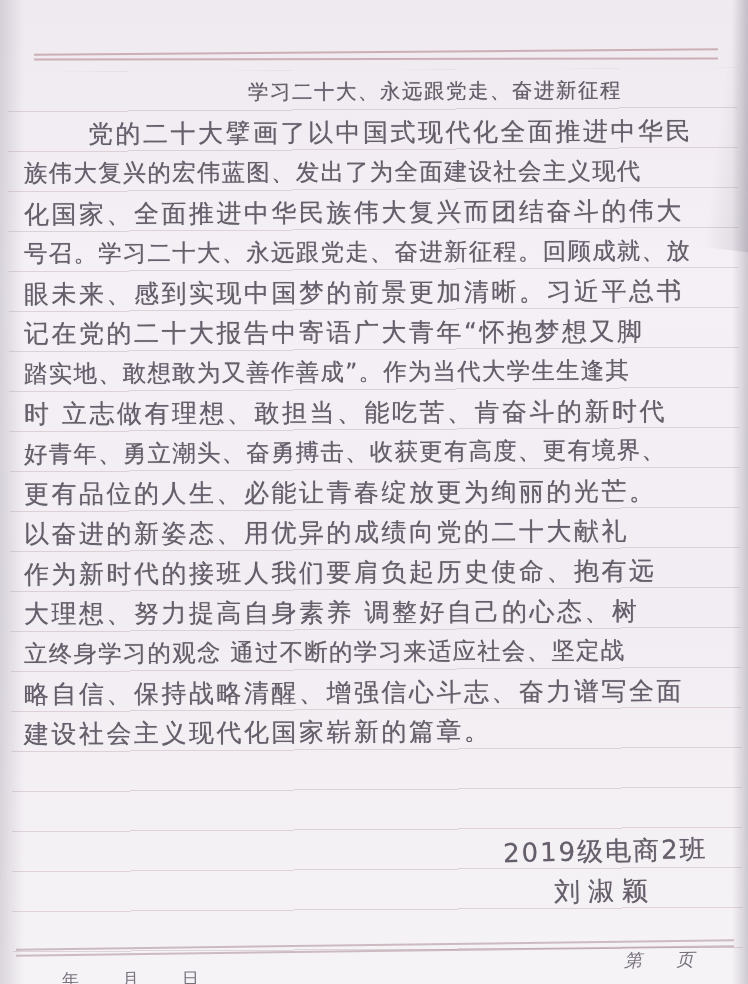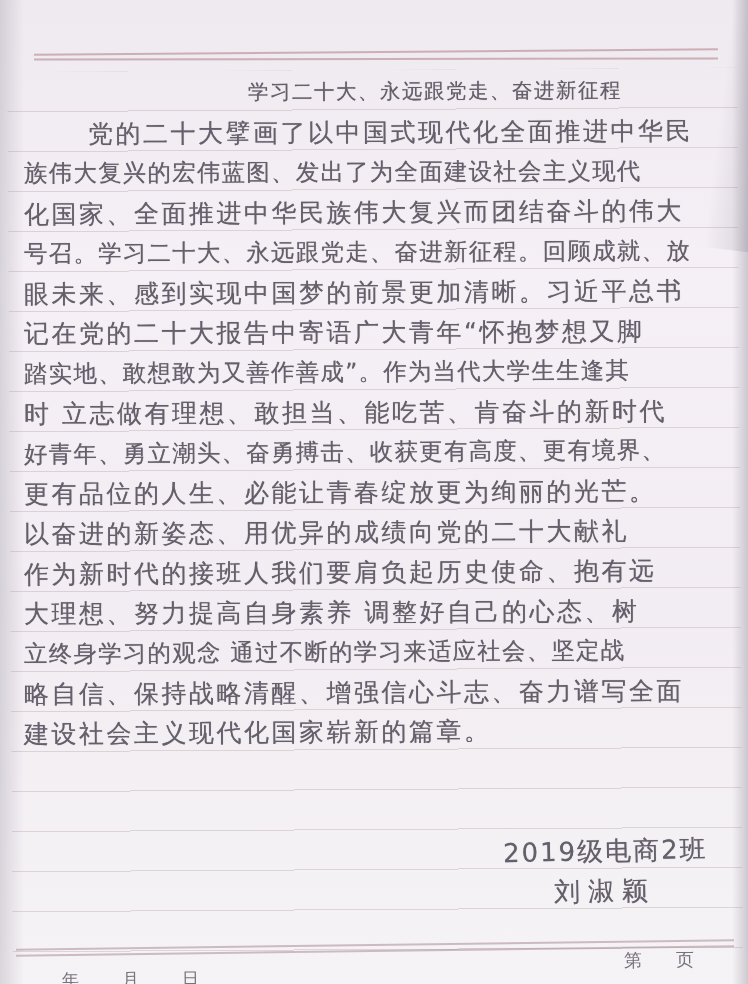--- a/index.html
+++ b/index.html
@@ -80,21 +80,21 @@
   .t676{top:676px;transform:rotate(-0.3deg);}
   .t716{top:716px;transform:rotate(-0.4deg);}
   .sig1{right:40px;top:834px;font-size:26px;letter-spacing:2px;transform:rotate(-1.2deg);}
   .sig2{right:92px;top:874px;font-size:26px;letter-spacing:8px;transform:rotate(-1deg);}
 
   
   .print{
     position:absolute;color:#77717e;font-family:"DejaVu Serif",serif;
   }
   .date-marks{left:62px;top:968px;font-size:17px;letter-spacing:3px;transform:rotate(-0.6deg);}
-  .page-marks{right:46px;top:948px;font-size:18px;letter-spacing:8px;transform:rotate(-0.6deg);}
+  .page-marks{right:46px;top:948px;font-size:18px;letter-spacing:8px;transform:rotate(-0.6deg);font-style:italic;}
 </style>
 </head>
 <body>
 
 <div class="sheet">
 
   <div class="ruled"></div>
 
   <div class="header-rule">
     <div class="r1"></div>

